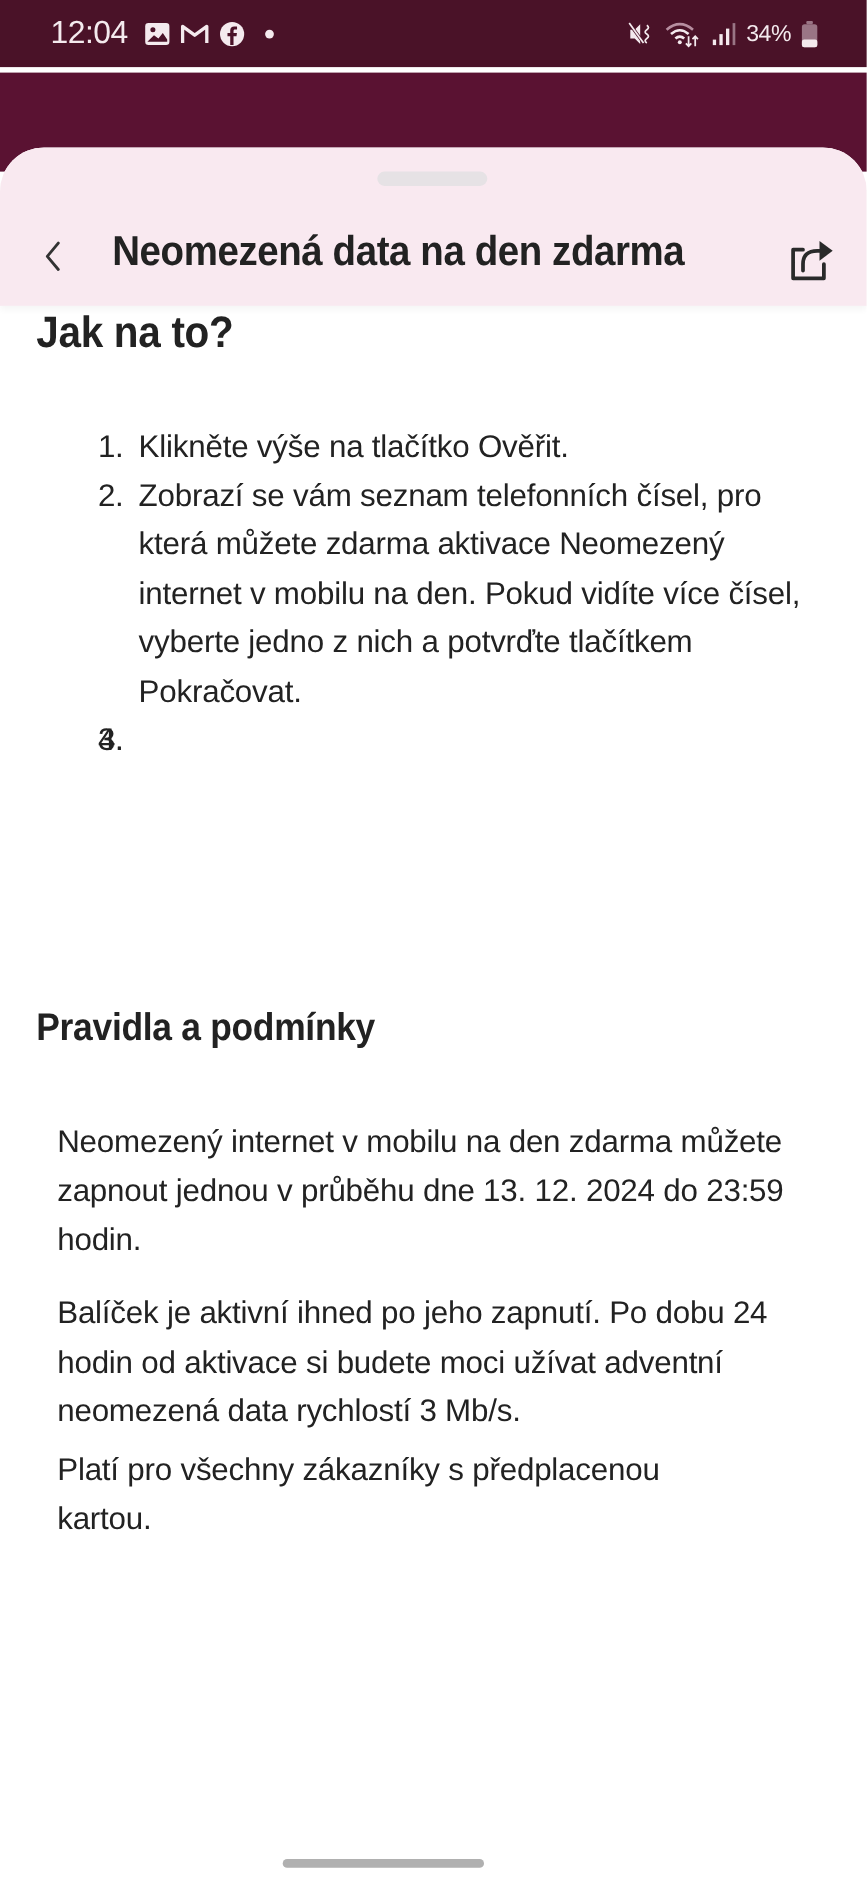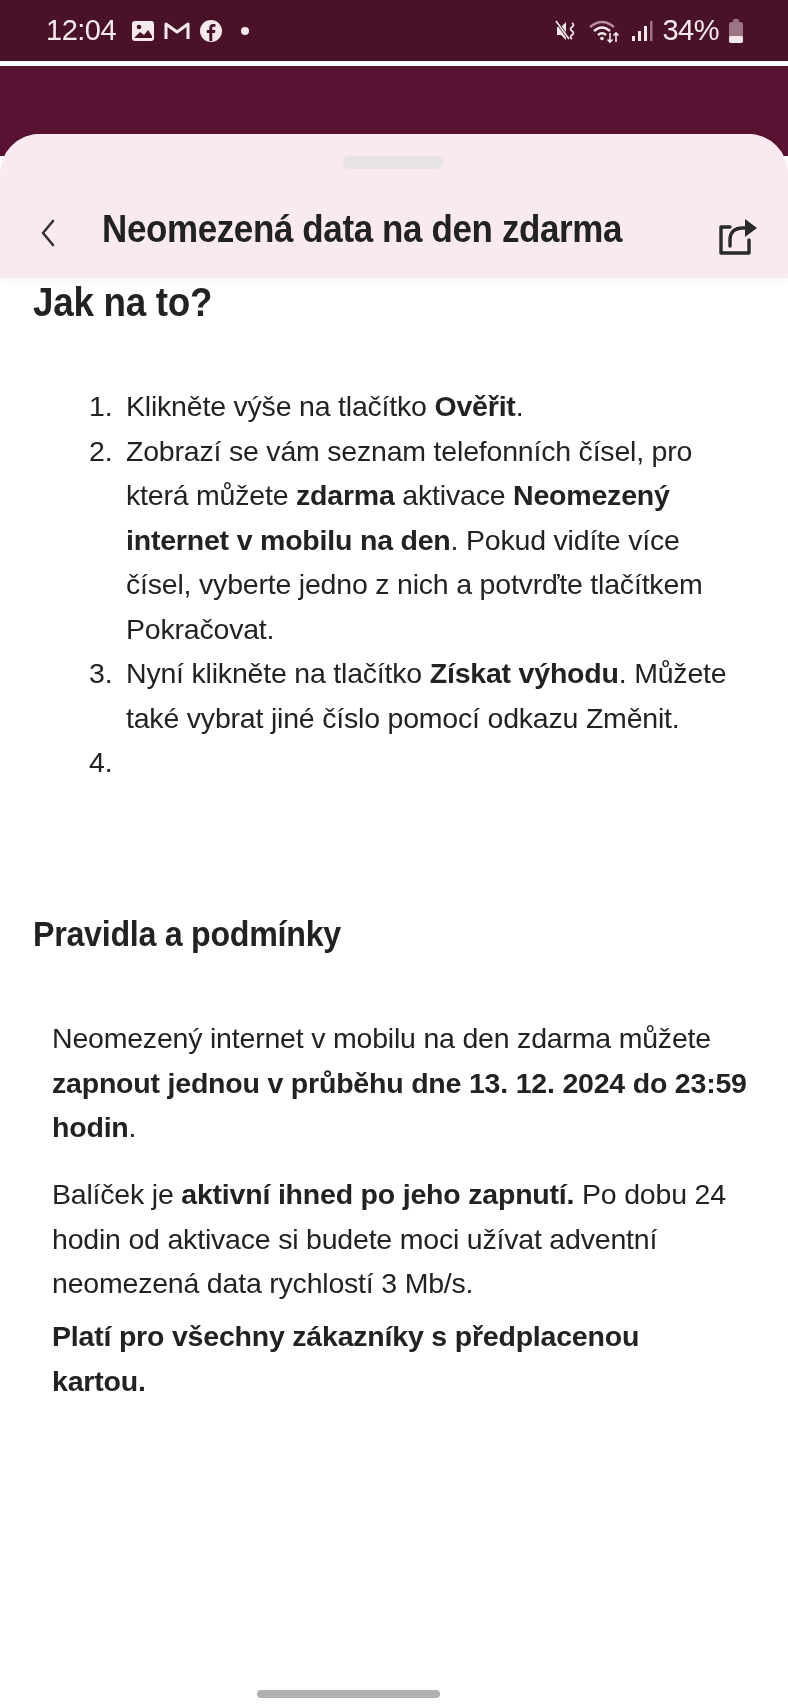--- a/index.html
+++ b/index.html
@@ -11,21 +11,21 @@
     }
     .statusbar {
       position: absolute; left: 0; top: 0; width: 788px; height: 61px;
       background: #4a1228; color: #f4eaee;
       display: flex; align-items: center; justify-content: space-between;
       box-sizing: border-box; padding: 0 44px 0 46px;
     }
     .sb-left, .sb-right { display: flex; align-items: center; gap: 9px; }
     .sb-time { font-size: 29px; letter-spacing: -0.5px; margin-right: 6px; }
     .sb-icon { display: inline-flex; align-items: center; justify-content: center; }
-    .sb-batt-text { font-size: 29px; letter-spacing: -0.5px; }
+    .sb-batt-text { font-size: 21px; letter-spacing: -0.5px; }
     .appbg {
       position: absolute; left: 0; top: 66px; width: 788px; height: 90px;
       background: #5a1232;
     }
     .sheet {
       position: absolute; left: 0; top: 134px; width: 788px; height: 1353px;
       background: #ffffff; border-radius: 40px 40px 0 0; overflow: hidden;
     }
     .sheet-header {
       position: absolute; left: 0; top: 0; width: 788px; height: 144px;
@@ -58,21 +58,21 @@
     ol.steps {
       position: absolute; left: 0; top: 106px; margin: 0; padding: 0; list-style: none;
       width: 788px;
     }
     ol.steps li {
       position: relative; padding-left: 126px; padding-right: 40px;
       font-size: 28.5px; line-height: 44.5px; color: #222222;
       letter-spacing: -0.2px;
     }
     ol.steps li .num { position: absolute; left: 89px; top: 0; }
-    b, .b { font-weight: 700; }
+    b, .b { font-weight: 400; }
     .h-prav { position: absolute; left: 33px; top: 636px; font-size: 35px; }
     p.para {
       position: absolute; left: 36px; margin: 16px; width: 720px;
       font-size: 28.5px; line-height: 44.5px; color: #222222; letter-spacing: -0.2px;
     }
     .divider {
       position: absolute; left: 0; top: 1445px; width: 788px; height: 1px; background: #e5e5e5;
     }
     .h-firma-wrap {
       position: absolute; left: 33px; top: 1476px; height: 36px; overflow: hidden; width: 500px;
@@ -179,21 +179,21 @@
     <h2 class="h-jak">Jak na to?</h2>
 
     <ol class="steps">
       <li>
         <span class="num">1.</span><span><span>Klikněte výše na tlačítko </span><b>Ověřit</b><span>.</span></span>
       </li>
       <li>
         <span class="num">2.</span><span><span>Zobrazí se vám seznam telefonních čísel, pro která můžete </span><b>zdarma</b><span> aktivace </span><b>Neomezený internet v mobilu na den</b><span>. Pokud vidíte více čísel, vyberte jedno z nich a potvrďte tlačítkem Pokračovat.</span></span>
       </li>
       <li>
-        <span class="num">3.</span><span><span>Nyní klikněte na tlačítko </span><b>Získat výhodu</b><span>. Můžete také vybrat jiné číslo pomocí odkazu Změnit.</span></span>
+        <span class="num">3.</span>
       </li>
       <li>
         <span class="num">4.</span>
       </li>
     </ol>
 
     <h2 class="h-prav">Pravidla a podmínky</h2>
 
     <p class="para" style="top:722px;"><span>Neomezený internet v mobilu na den zdarma můžete </span><b>zapnout jednou v průběhu dne 13. 12. 2024 do 23:59 hodin</b><span>.</span></p>
 

